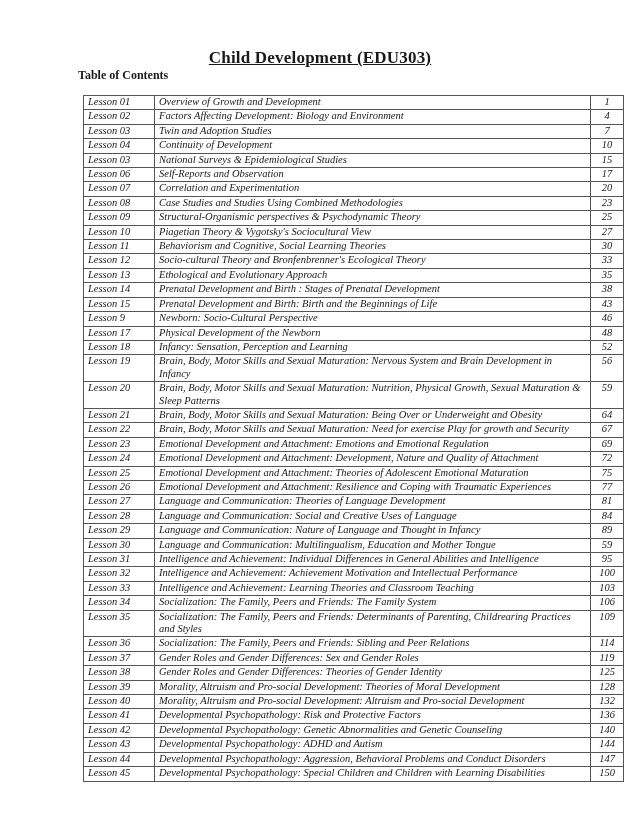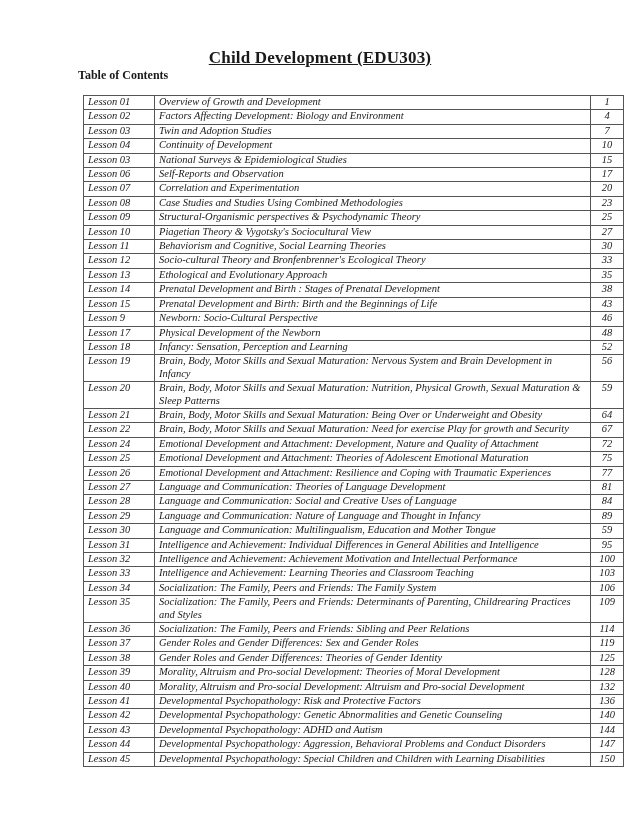--- a/index.html
+++ b/index.html
@@ -162,20 +162,25 @@
           <td class="col-lesson">Lesson 21</td>
           <td class="col-title">Brain, Body, Motor Skills and Sexual Maturation: Being Over or Underweight and Obesity</td>
           <td class="col-page">64</td>
         </tr>
         <tr>
           <td class="col-lesson">Lesson 22</td>
           <td class="col-title">Brain, Body, Motor Skills and Sexual Maturation: Need for exercise Play for growth and Security</td>
           <td class="col-page">67</td>
         </tr>
         <tr>
+          <td class="col-lesson">Lesson 23</td>
+          <td class="col-title">Emotional Development and Attachment: Emotions and Emotional Regulation</td>
+          <td class="col-page">69</td>
+        </tr>
+        <tr>
           <td class="col-lesson">Lesson 24</td>
           <td class="col-title">Emotional Development and Attachment: Development, Nature and Quality of Attachment</td>
           <td class="col-page">72</td>
         </tr>
         <tr>
           <td class="col-lesson">Lesson 25</td>
           <td class="col-title">Emotional Development and Attachment: Theories of Adolescent Emotional Maturation</td>
           <td class="col-page">75</td>
         </tr>
         <tr>

